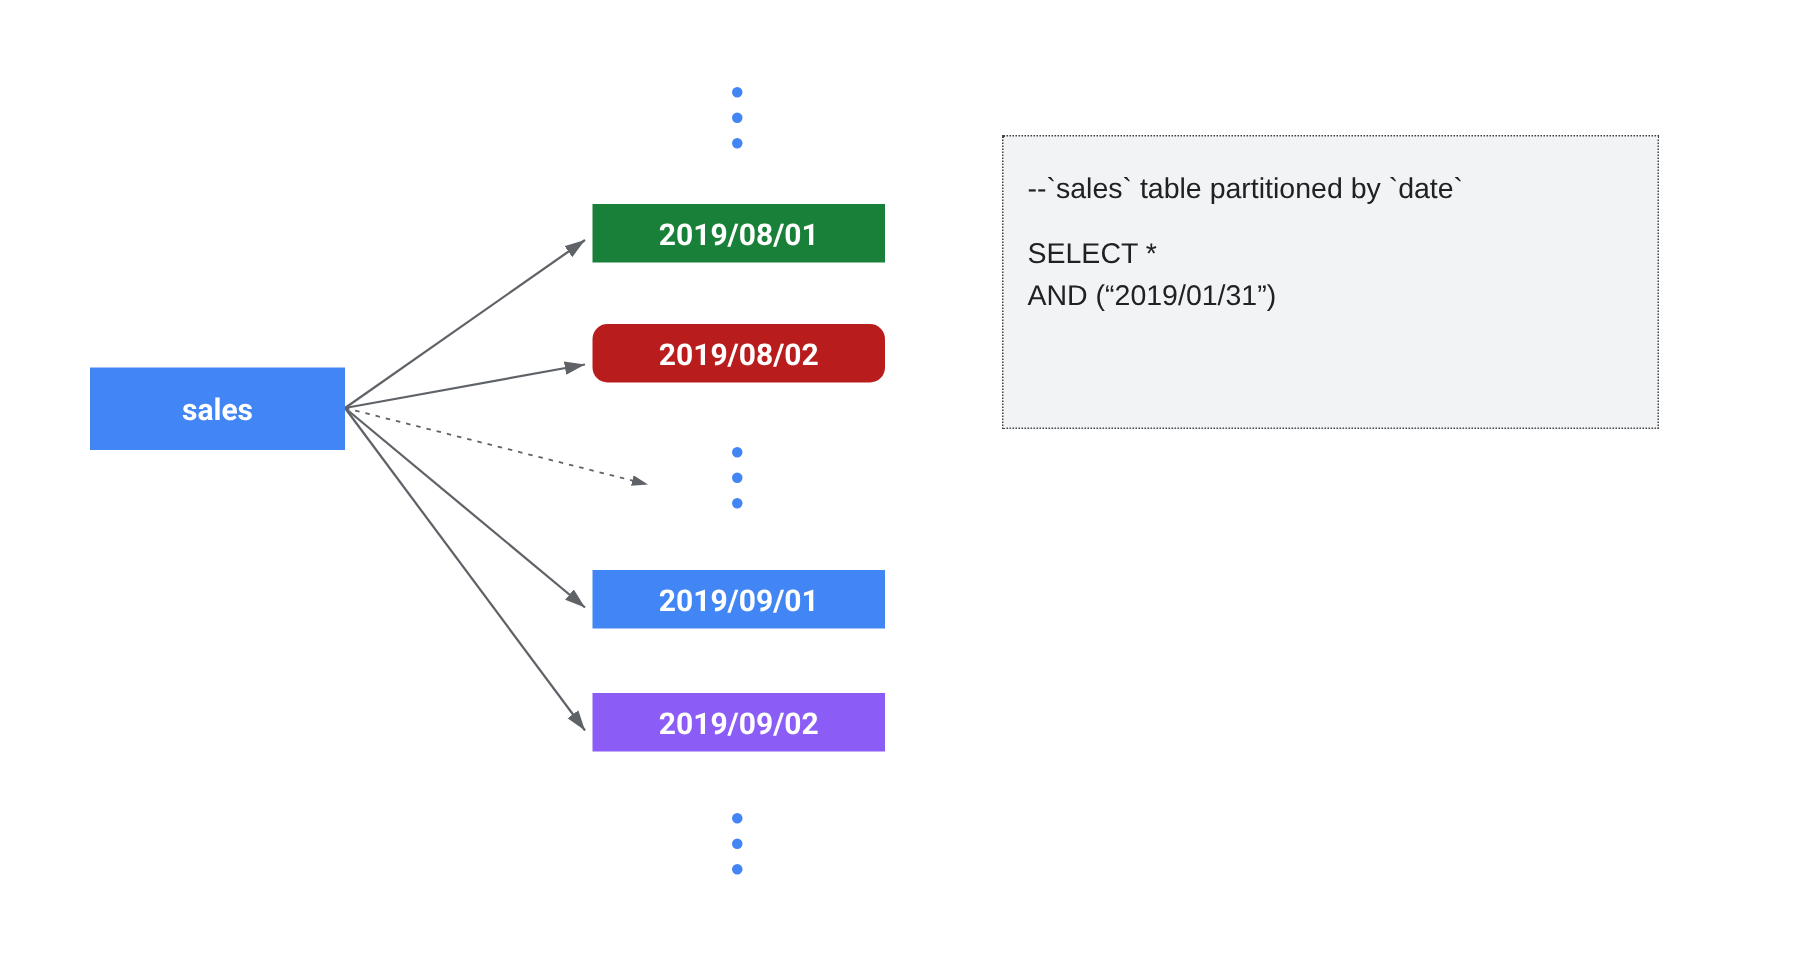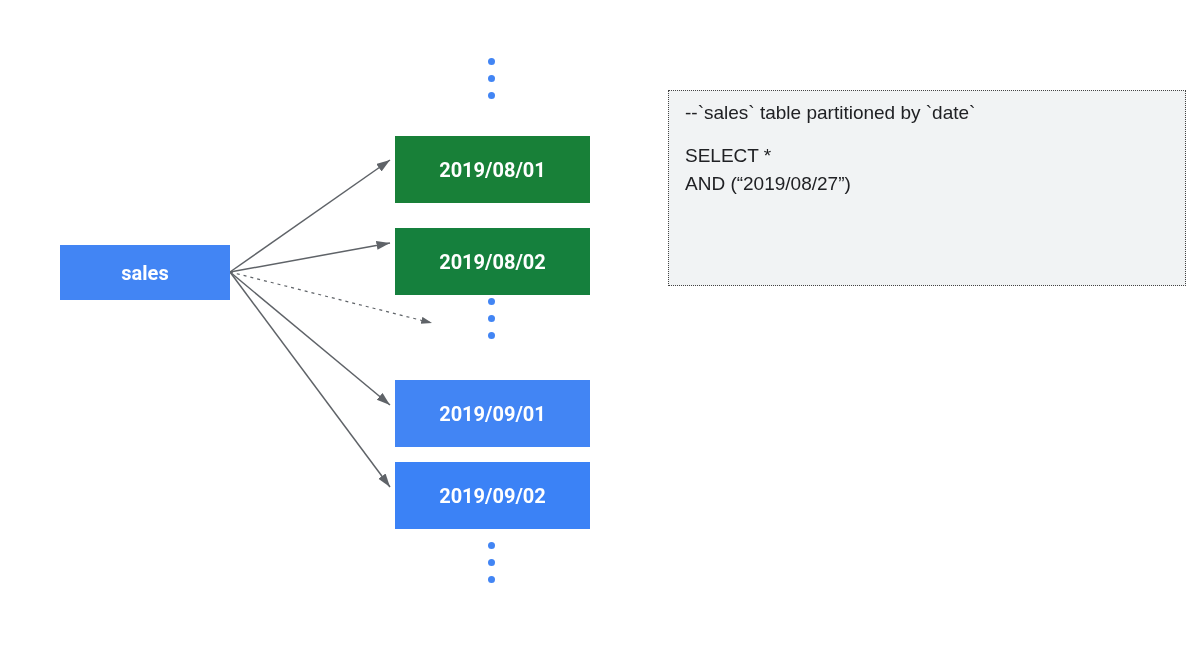--- a/index.html
+++ b/index.html
@@ -20,41 +20,41 @@
       font-size: 20px;
       color: #fff;
     }
     .source-box {
       left: 60px;
       top: 245px;
       width: 170px;
       height: 55px;
       background: #4285F4;
     }
-    .part { width: 195px; height: 67px; left: 395px; }
+    .part { width: 195px; height: 39px; left: 395px; }
     .p0801 { top: 136px; background: #188038; }
-    .p0802 { top: 228px; background: #15803d; }
+    .p0802 { top: 216px; background: #b91c1c; border-radius: 10px; }
     .p0901 { top: 380px; background: #4285F4; }
-    .p0902 { top: 462px; background: #3b82f6; }
+    .p0902 { top: 462px; background: #8b5cf6; }
 
     .dots { position: absolute; left: 488px; display: flex; flex-direction: column; gap: 10px; }
     .dots .d { width: 7px; height: 7px; border-radius: 50%; background: #4285F4; }
     .dots-top { top: 58px; }
     .dots-mid { top: 298px; }
     .dots-bot { top: 542px; }
 
     .query-box {
       position: absolute;
       left: 668px;
       top: 90px;
-      width: 518px;
+      width: 438px;
       height: 196px;
       background: #F1F3F4;
       border: 1px dotted #444;
-      padding: 8px 16px;
+      padding: 22px 16px;
       font-family: Arial, sans-serif;
       font-size: 19px;
       line-height: 1.5;
       color: #202124;
     }
     .query-box .comment { margin-bottom: 14px; }
 
     svg.arrows {
       position: absolute;
       left: 0; top: 0;
@@ -115,16 +115,16 @@
 
   <div class="dots dots-bot">
     <div class="d"></div>
       <div class="d"></div>
       <div class="d"></div>
   </div>
 
   <div class="query-box">
     <div class="comment">--`sales` table partitioned by `date`</div>
     <div>SELECT *</div>
-    <div>AND (“2019/08/27”)</div>
+    <div>AND (“2019/01/31”)</div>
   </div>
 
 </div>
 
 </body></html>

